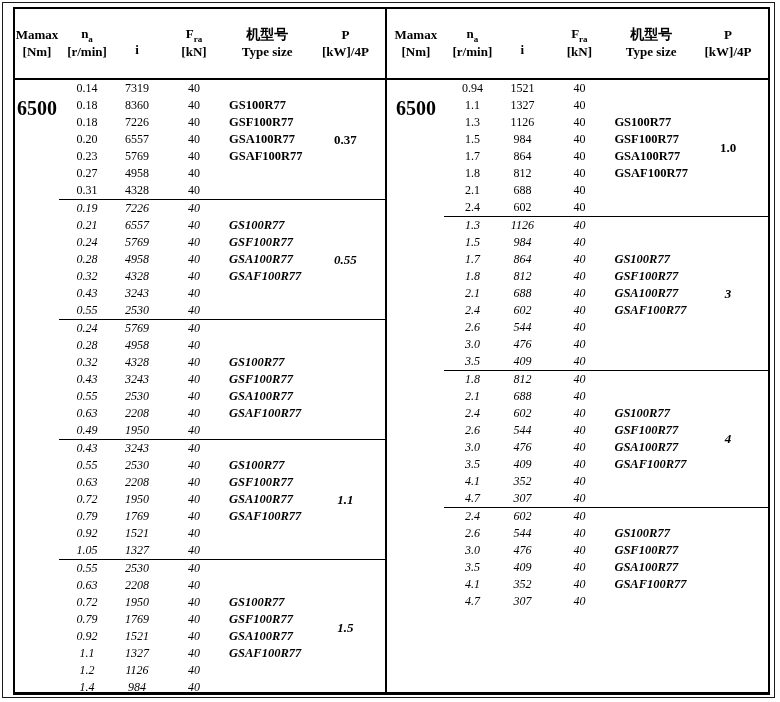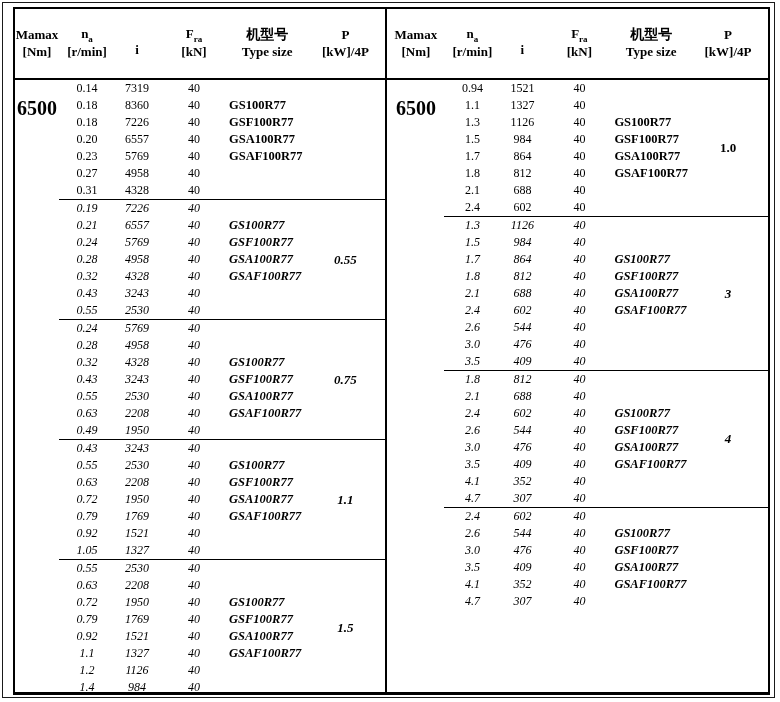--- a/index.html
+++ b/index.html
@@ -124,20 +124,21 @@
                   <span class="cell c-fra">40</span>
                   <span class="cell c-type"></span>
                 </div>
                 <div class="row">
                   <span class="cell c-na">0.31</span>
                   <span class="cell c-i">4328</span>
                   <span class="cell c-fra">40</span>
                   <span class="cell c-type"></span>
                 </div>
               </div>
+              <div class="p-cell">0.37</div>
             </div>
           </div>
           <div class="block">
             <div class="block-inner">
               <div class="rows">
                 <div class="row">
                   <span class="cell c-na">0.19</span>
                   <span class="cell c-i">7226</span>
                   <span class="cell c-fra">40</span>
                   <span class="cell c-type"></span>
@@ -221,21 +222,20 @@
                   <span class="cell c-fra">40</span>
                   <span class="cell c-type">GSAF100R77</span>
                 </div>
                 <div class="row">
                   <span class="cell c-na">0.49</span>
                   <span class="cell c-i">1950</span>
                   <span class="cell c-fra">40</span>
                   <span class="cell c-type"></span>
                 </div>
               </div>
-              <div class="p-cell">0.75</div>
             </div>
           </div>
           <div class="block">
             <div class="block-inner">
               <div class="rows">
                 <div class="row">
                   <span class="cell c-na">0.43</span>
                   <span class="cell c-i">3243</span>
                   <span class="cell c-fra">40</span>
                   <span class="cell c-type"></span>

